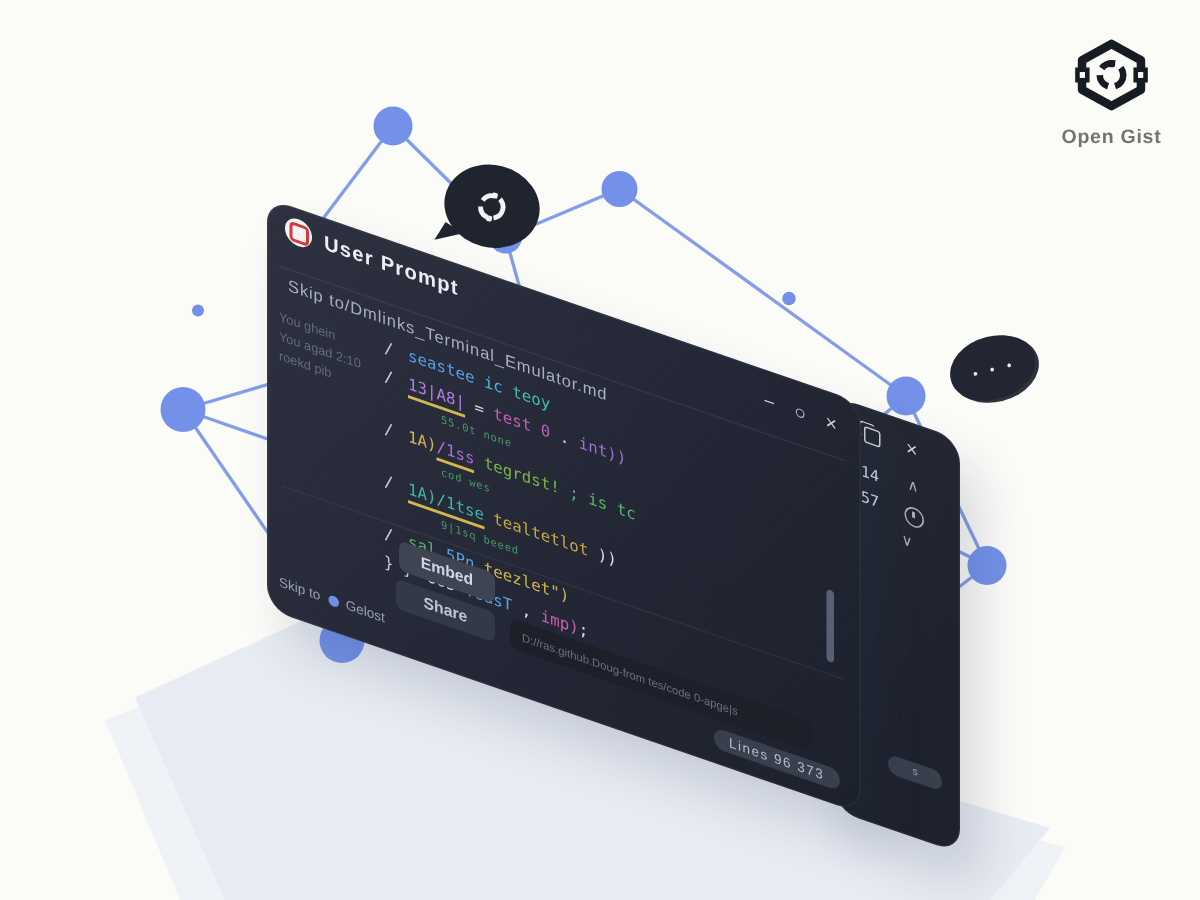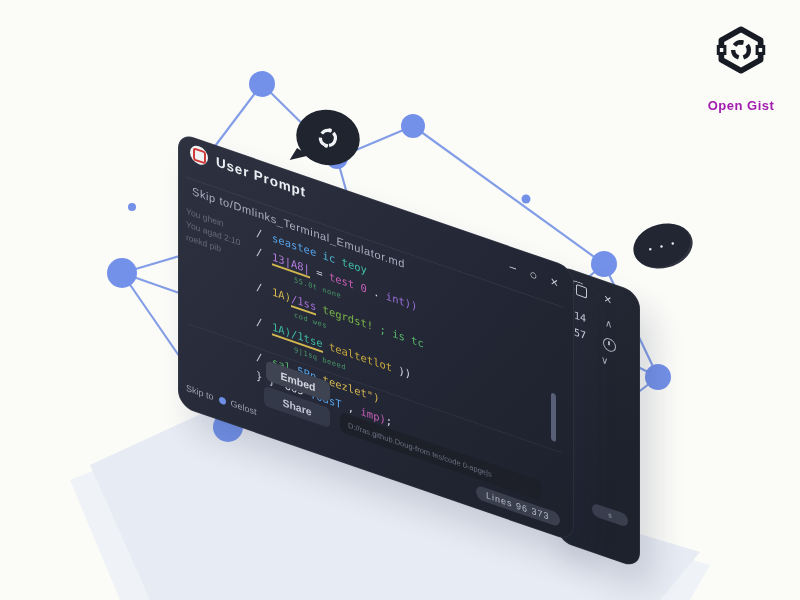--- a/index.html
+++ b/index.html
@@ -2,21 +2,21 @@
 <html><head>
 <meta charset="utf-8">
 <style>
   html,body{margin:0;padding:0;background:#fbfbf8;}
   .stage{position:relative;width:800px;height:600px;overflow:hidden;
          font-family:"Liberation Sans",sans-serif;background:#fbfbf8;}
   svg.net{position:absolute;left:0;top:0;z-index:5;}
 
   
   .brand{position:absolute;left:693px;top:26px;width:96px;text-align:center;z-index:50;}
-  .brand .label{margin-top:20px;font-size:13px;font-weight:700;color:#a21caf;letter-spacing:.5px;}
+  .brand .label{margin-top:4px;font-size:13px;font-weight:700;color:#737373;letter-spacing:.5px;}
 
   
   .win{position:absolute;transform:skewY(19deg);transform-origin:0 0;border-radius:16px;
        box-shadow:0 0 0 1px rgba(255,255,255,.05) inset, 14px 18px 30px rgba(40,50,80,.16);}
   .win-front{left:178px;top:132px;width:396px;height:274px;z-index:30;
        background:linear-gradient(125deg,#2e3240 0%,#252938 45%,#1d212c 100%);}
   .win-back{left:556px;top:264px;width:84px;height:276px;z-index:20;
        background:linear-gradient(125deg,#262a36 0%,#1e222d 70%);}
 
   

